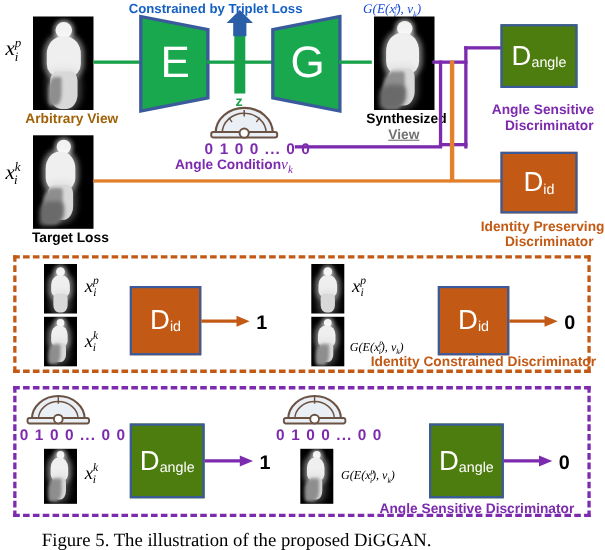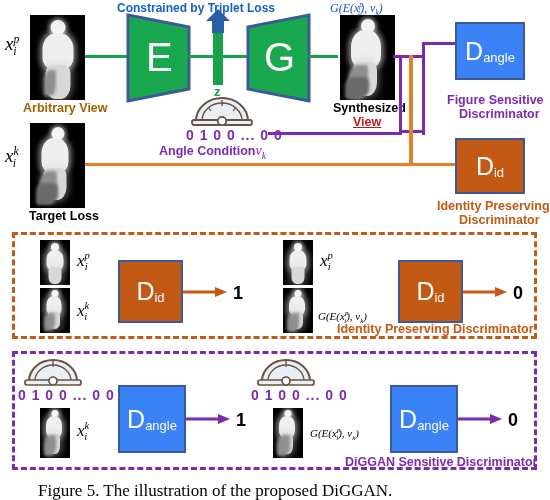--- a/index.html
+++ b/index.html
@@ -25,21 +25,21 @@
 
   
   .ln{position:absolute;}
   .ln-green{background:#17a24a;}
   .ln-orange{background:#e2802c;}
   .ln-purple{background:#7d2bae;}
 
   
   .block{position:absolute;border:2px solid #3a5a9b;box-sizing:border-box;
          display:flex;align-items:center;justify-content:center;color:#fff;}
-  .block.purple{background:#3b82f6;}
+  .block.purple{background:#4d7c0f;}
   .block.orange{background:#c25a16;}
   .dlabel{font-size:25px;line-height:1;letter-spacing:0px;}
   .dlabel .sub{font-size:13px;vertical-align:-2px;}
 
   .trap{position:absolute;}
   .trap svg{display:block;}
   .trapletter{position:absolute;color:#fff;font-size:40px;line-height:1;}
 
   
   .t{position:absolute;white-space:nowrap;}
@@ -134,21 +134,21 @@
 </div>
 
 <div class="gei" style="left:340px;top:15px;width:55px;height:85px;">
   <div class="blob head" style="top:4px;width:14px;height:14px;"></div>
   <div class="blob torso" style="top:15px;width:30px;height:37px;left:48%;"></div>
   <div class="blob legs" style="top:47px;width:24px;height:34px;left:46%;"></div>
   <div class="blob smear" style="top:50px;left:8px;width:20px;height:34px;transform:none;"></div>
   <div class="blob smear2" style="top:62px;left:5px;width:24px;height:22px;transform:none;"></div>
 </div>
 <div class="t bold" style="left:333px;top:101px;font-size:12.5px;color:#000;">Synthesized</div>
-<div class="t bold" style="left:353px;top:115px;font-size:12.5px;color:#b91c1c;text-decoration:underline;">View</div>
+<div class="t bold" style="left:353px;top:115px;font-size:12.5px;color:#737373;text-decoration:underline;">View</div>
 
 <div class="protr" style="left:188px;top:96px;">
   <svg width="68" height="32" viewBox="0 0 68 32">
     <path d="M8 25 A26 23 0 0 1 60 25 Z" fill="#e9eff5" stroke="#6b5242" stroke-width="2"></path>
     <path d="M14 25 A20 18 0 0 1 54 25" fill="none" stroke="#6b5242" stroke-width="1.4"></path>
     <line x1="34" y1="4" x2="34" y2="10" stroke="#6b5242" stroke-width="1.4"></line>
     <line x1="20" y1="11" x2="23" y2="15" stroke="#6b5242" stroke-width="1.2"></line>
     <line x1="48" y1="11" x2="45" y2="15" stroke="#6b5242" stroke-width="1.2"></line>
     <rect x="4" y="24" width="60" height="5" rx="2" fill="#e9eff5" stroke="#6b5242" stroke-width="1.8"></rect>
     <circle cx="34" cy="25" r="4.2" fill="#fff" stroke="#6b5242" stroke-width="1.8"></circle>
@@ -169,21 +169,21 @@
 
 <div class="ln ln-orange" style="left:85px;top:163px;width:325px;height:3px;"></div>
 <div class="ln ln-orange" style="left:409px;top:55px;width:4px;height:110px;"></div>
 <div class="ln ln-orange" style="left:409px;top:163px;width:48px;height:3px;"></div>
 
 <div class="block purple" style="left:455px;top:22px;width:70px;height:58px;">
   <span class="dlabel">
     <span>D</span><span class="sub">angle</span>
   </span>
 </div>
-<div class="t bold purpleT" style="left:447px;top:93px;font-size:12.5px;">Figure Sensitive</div>
+<div class="t bold purpleT" style="left:447px;top:93px;font-size:12.5px;">Angle Sensitive</div>
 <div class="t bold purpleT" style="left:459px;top:107px;font-size:12.5px;">Discriminator</div>
 
 <div class="block orange" style="left:455px;top:138px;width:70px;height:56px;">
   <span class="dlabel">
     <span>D</span><span class="sub">id</span>
   </span>
 </div>
 <div class="t bold orangeT" style="left:437px;top:199px;font-size:12.5px;">Identity Preserving</div>
 <div class="t bold orangeT" style="left:459px;top:213px;font-size:12.5px;">Discriminator</div>
 
@@ -246,21 +246,21 @@
   </span>
 </div>
 <div class="arrowsvg" style="left:463px;top:285px;">
   <svg width="46" height="14" viewBox="0 0 46 14">
     <line x1="0" y1="7" x2="34" y2="7" stroke="#c25a16" stroke-width="3"></line>
     <polygon points="44,7 32,2 32,12" fill="#c25a16"></polygon>
   </svg>
 </div>
 <div class="t bold" style="left:513px;top:283px;font-size:18px;color:#000;">0</div>
 
-<div class="t bold orangeT" style="left:337px;top:322px;font-size:12.5px;">Identity Preserving Discriminator</div>
+<div class="t bold orangeT" style="left:337px;top:322px;font-size:12.5px;">Identity Constrained Discriminator</div>
 
 <div class="panel purple" style="left:12px;top:351px;width:525px;height:119px;"></div>
 
 <div class="protr" style="left:22px;top:358px;">
   <svg width="62" height="30" viewBox="0 0 62 30">
     <path d="M7 23 A24 21 0 0 1 55 23 Z" fill="#e9eff5" stroke="#6b5242" stroke-width="2"></path>
     <path d="M13 23 A18 16 0 0 1 49 23" fill="none" stroke="#6b5242" stroke-width="1.3"></path>
     <line x1="31" y1="3" x2="31" y2="9" stroke="#6b5242" stroke-width="1.3"></line>
     <rect x="3" y="22" width="56" height="5" rx="2" fill="#e9eff5" stroke="#6b5242" stroke-width="1.7"></rect>
     <circle cx="31" cy="23" r="4" fill="#fff" stroke="#6b5242" stroke-width="1.7"></circle>
@@ -316,15 +316,15 @@
   </span>
 </div>
 <div class="arrowsvg" style="left:458px;top:412px;">
   <svg width="46" height="14" viewBox="0 0 46 14">
     <line x1="0" y1="7" x2="34" y2="7" stroke="#7d2bae" stroke-width="3"></line>
     <polygon points="44,7 32,2 32,12" fill="#7d2bae"></polygon>
   </svg>
 </div>
 <div class="t bold" style="left:508px;top:410px;font-size:18px;color:#000;">0</div>
 
-<div class="t bold purpleT" style="left:345px;top:455px;font-size:12.5px;">DiGGAN Sensitive Discriminator</div>
+<div class="t bold purpleT" style="left:345px;top:455px;font-size:12.5px;">Angle Sensitive Discriminator</div>
 
 <div class="cap" style="left:38px;top:481px;font-size:17px;">Figure 5. The illustration of the proposed DiGGAN.</div>
 
 </body></html>

